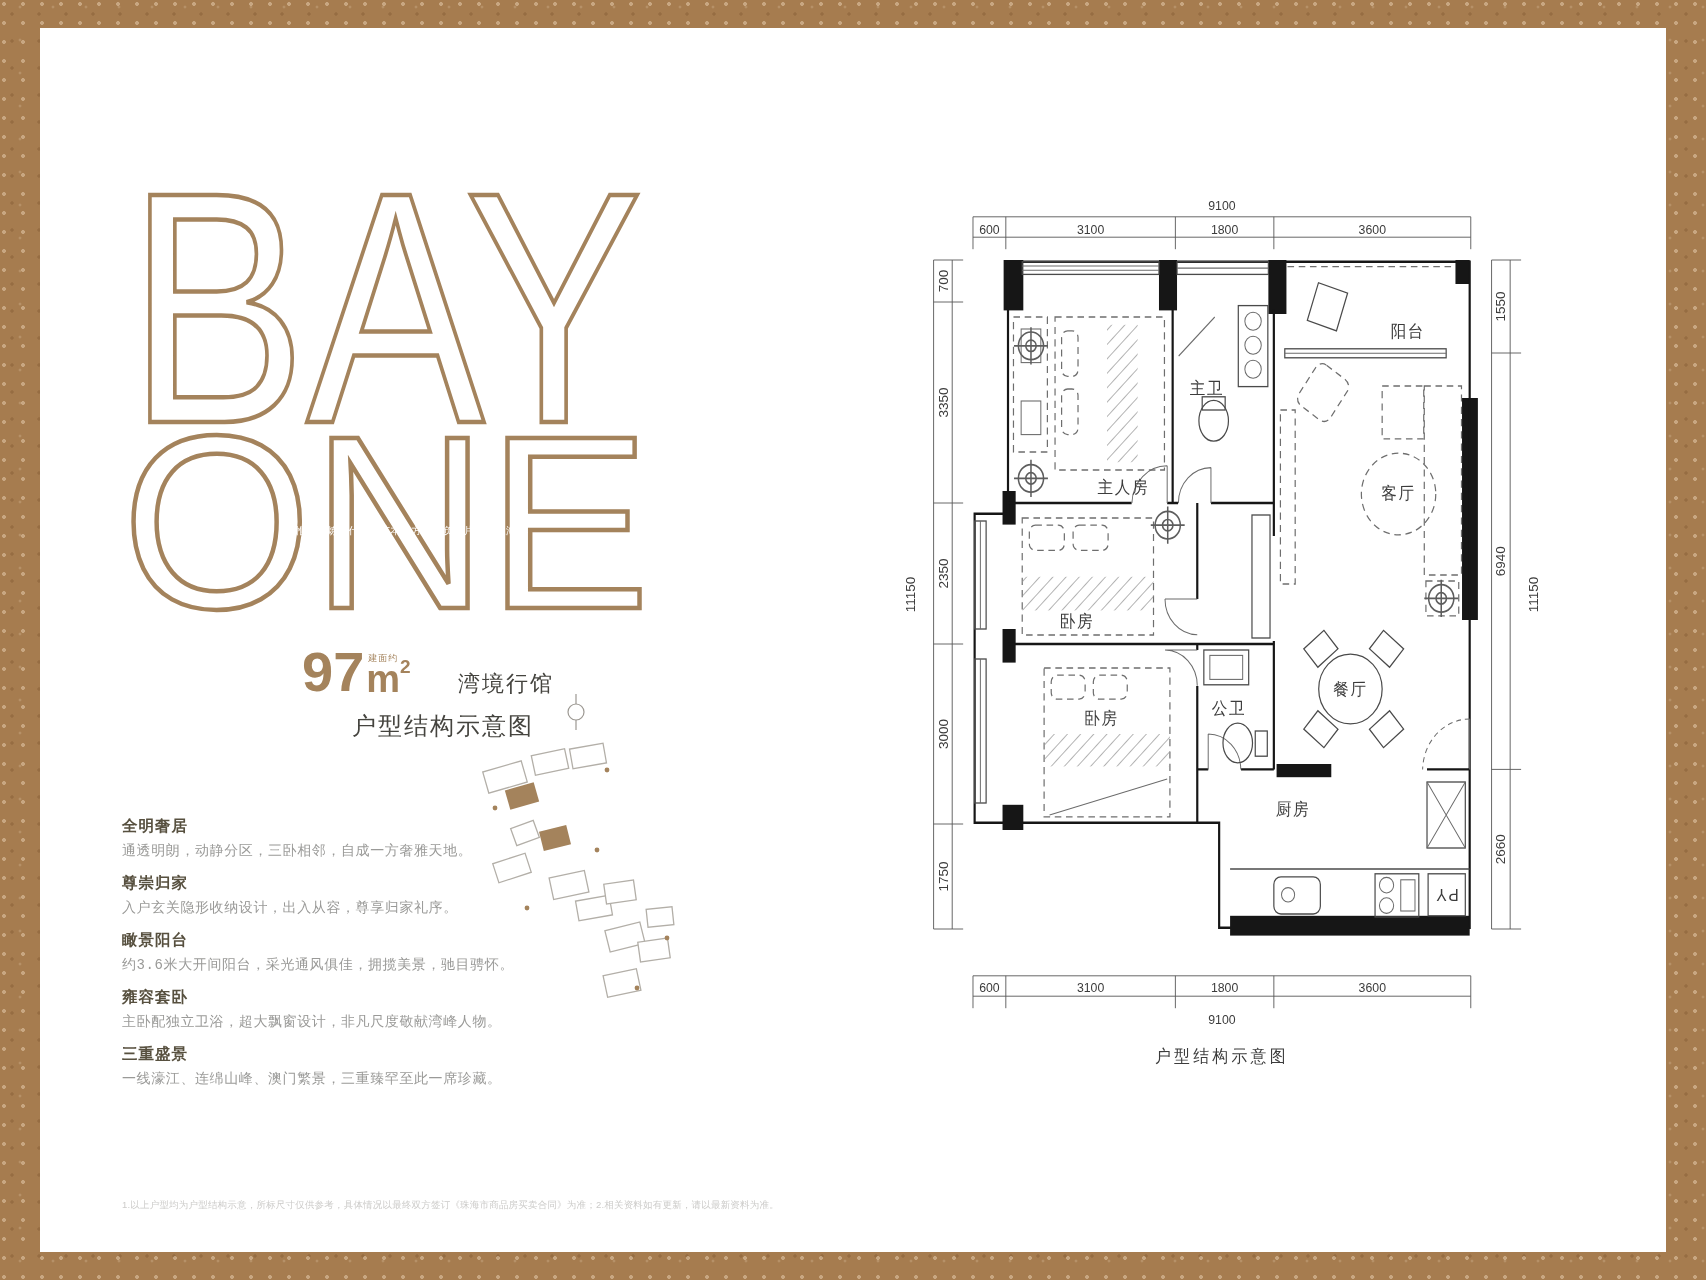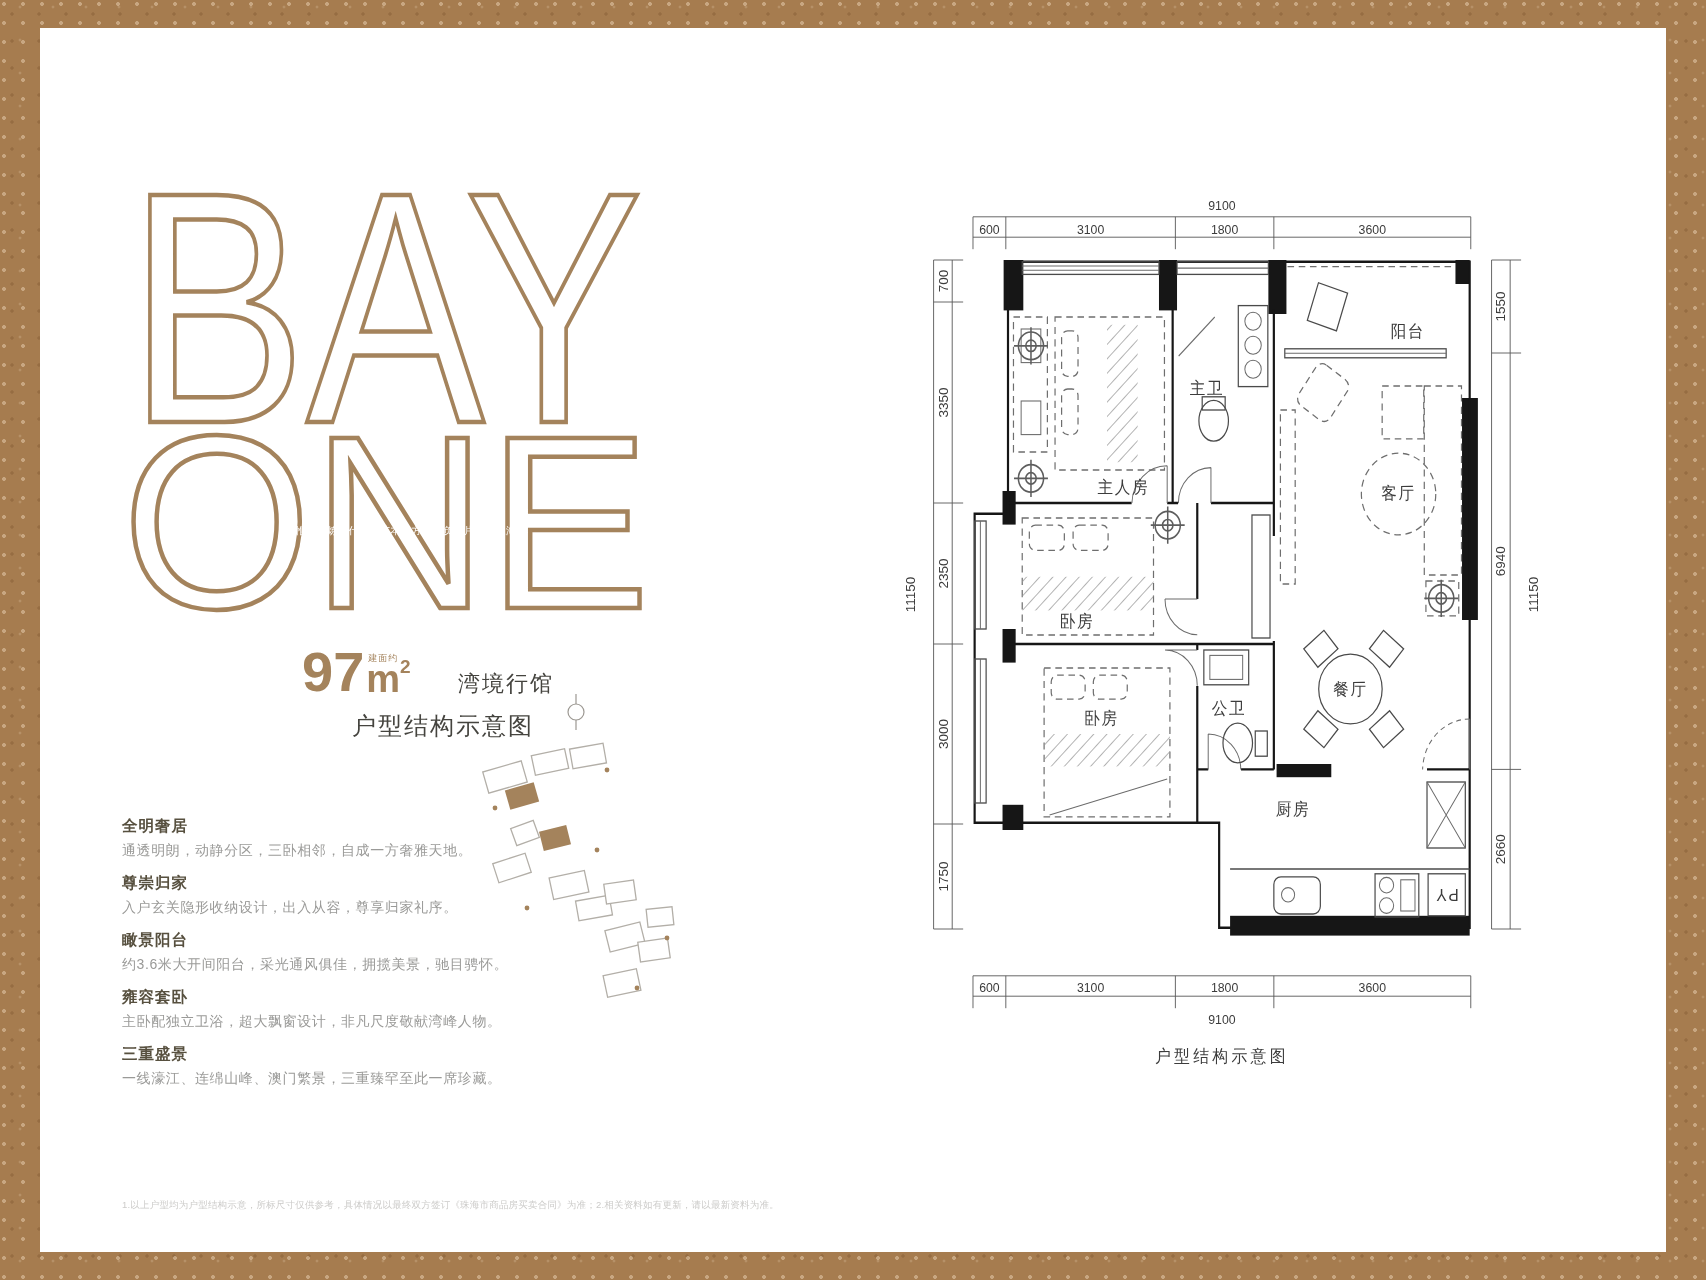--- a/index.html
+++ b/index.html
@@ -24,21 +24,21 @@
   .area-unit-wrap{position:relative;margin-left:2px;}
   .area-prefix{position:absolute;top:-11px;left:2px;font-size:9px;letter-spacing:1px;color:#a4835c;white-space:nowrap;}
   .area-unit{font-size:38px;font-weight:bold;line-height:.85;}
   .area-sup{font-size:19px;font-weight:bold;position:relative;top:-18px;}
   .series-name{font-size:22px;letter-spacing:2px;color:#45443f;}
   .layout-line{font-size:24px;letter-spacing:2px;color:#45443f;}
   
   .features{width:420px;}
   .feature{margin-bottom:13px;}
   .feature-title{font-size:15.5px;font-weight:bold;color:#57503f;letter-spacing:1px;margin-bottom:5px;}
-  .feature-desc{font-size:14px;color:#9a9a98;letter-spacing:.6px;white-space:nowrap;}
+  .feature-desc{font-size:14px;color:#9a9a98;letter-spacing:.6px;white-space:nowrap;font-family:Liberation Mono, monospace;}
   .disclaimer{font-size:9.5px;color:#cccbc9;letter-spacing:.2px;white-space:nowrap;}
   
   .plan{font-family:"Liberation Sans","DejaVu Sans",sans-serif;}
   .plan text{fill:#3c3c3c;}
   .wall{stroke:#161616;stroke-width:40;fill:none;}
   .thin{stroke:#4a4a4a;stroke-width:22;fill:none;}
   .thin2{stroke:#6b6b6b;stroke-width:18;fill:none;}
   .dash{stroke:#6e6e6e;stroke-width:22;fill:none;stroke-dasharray:120 85;}
   .dimline{stroke:#5a5a5a;stroke-width:16;fill:none;}
   .dimtext{font-size:225px;fill:#3a3a3a;}

